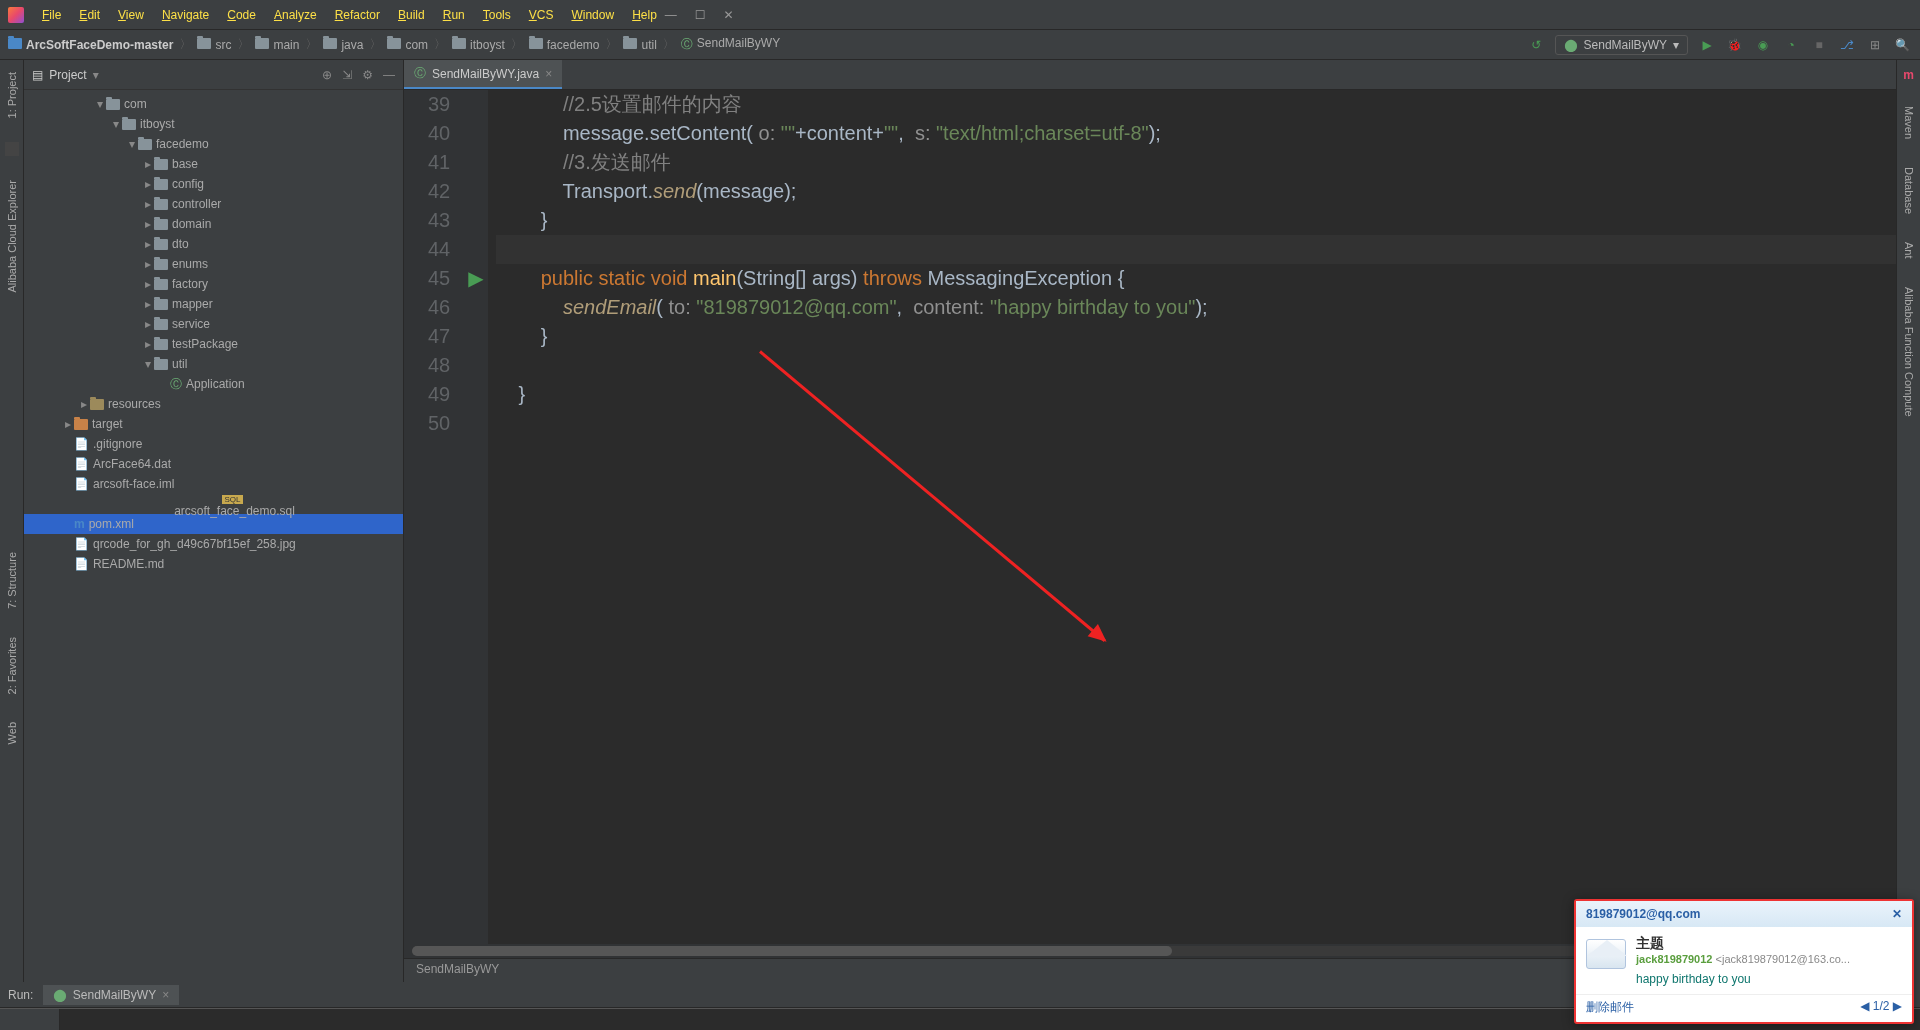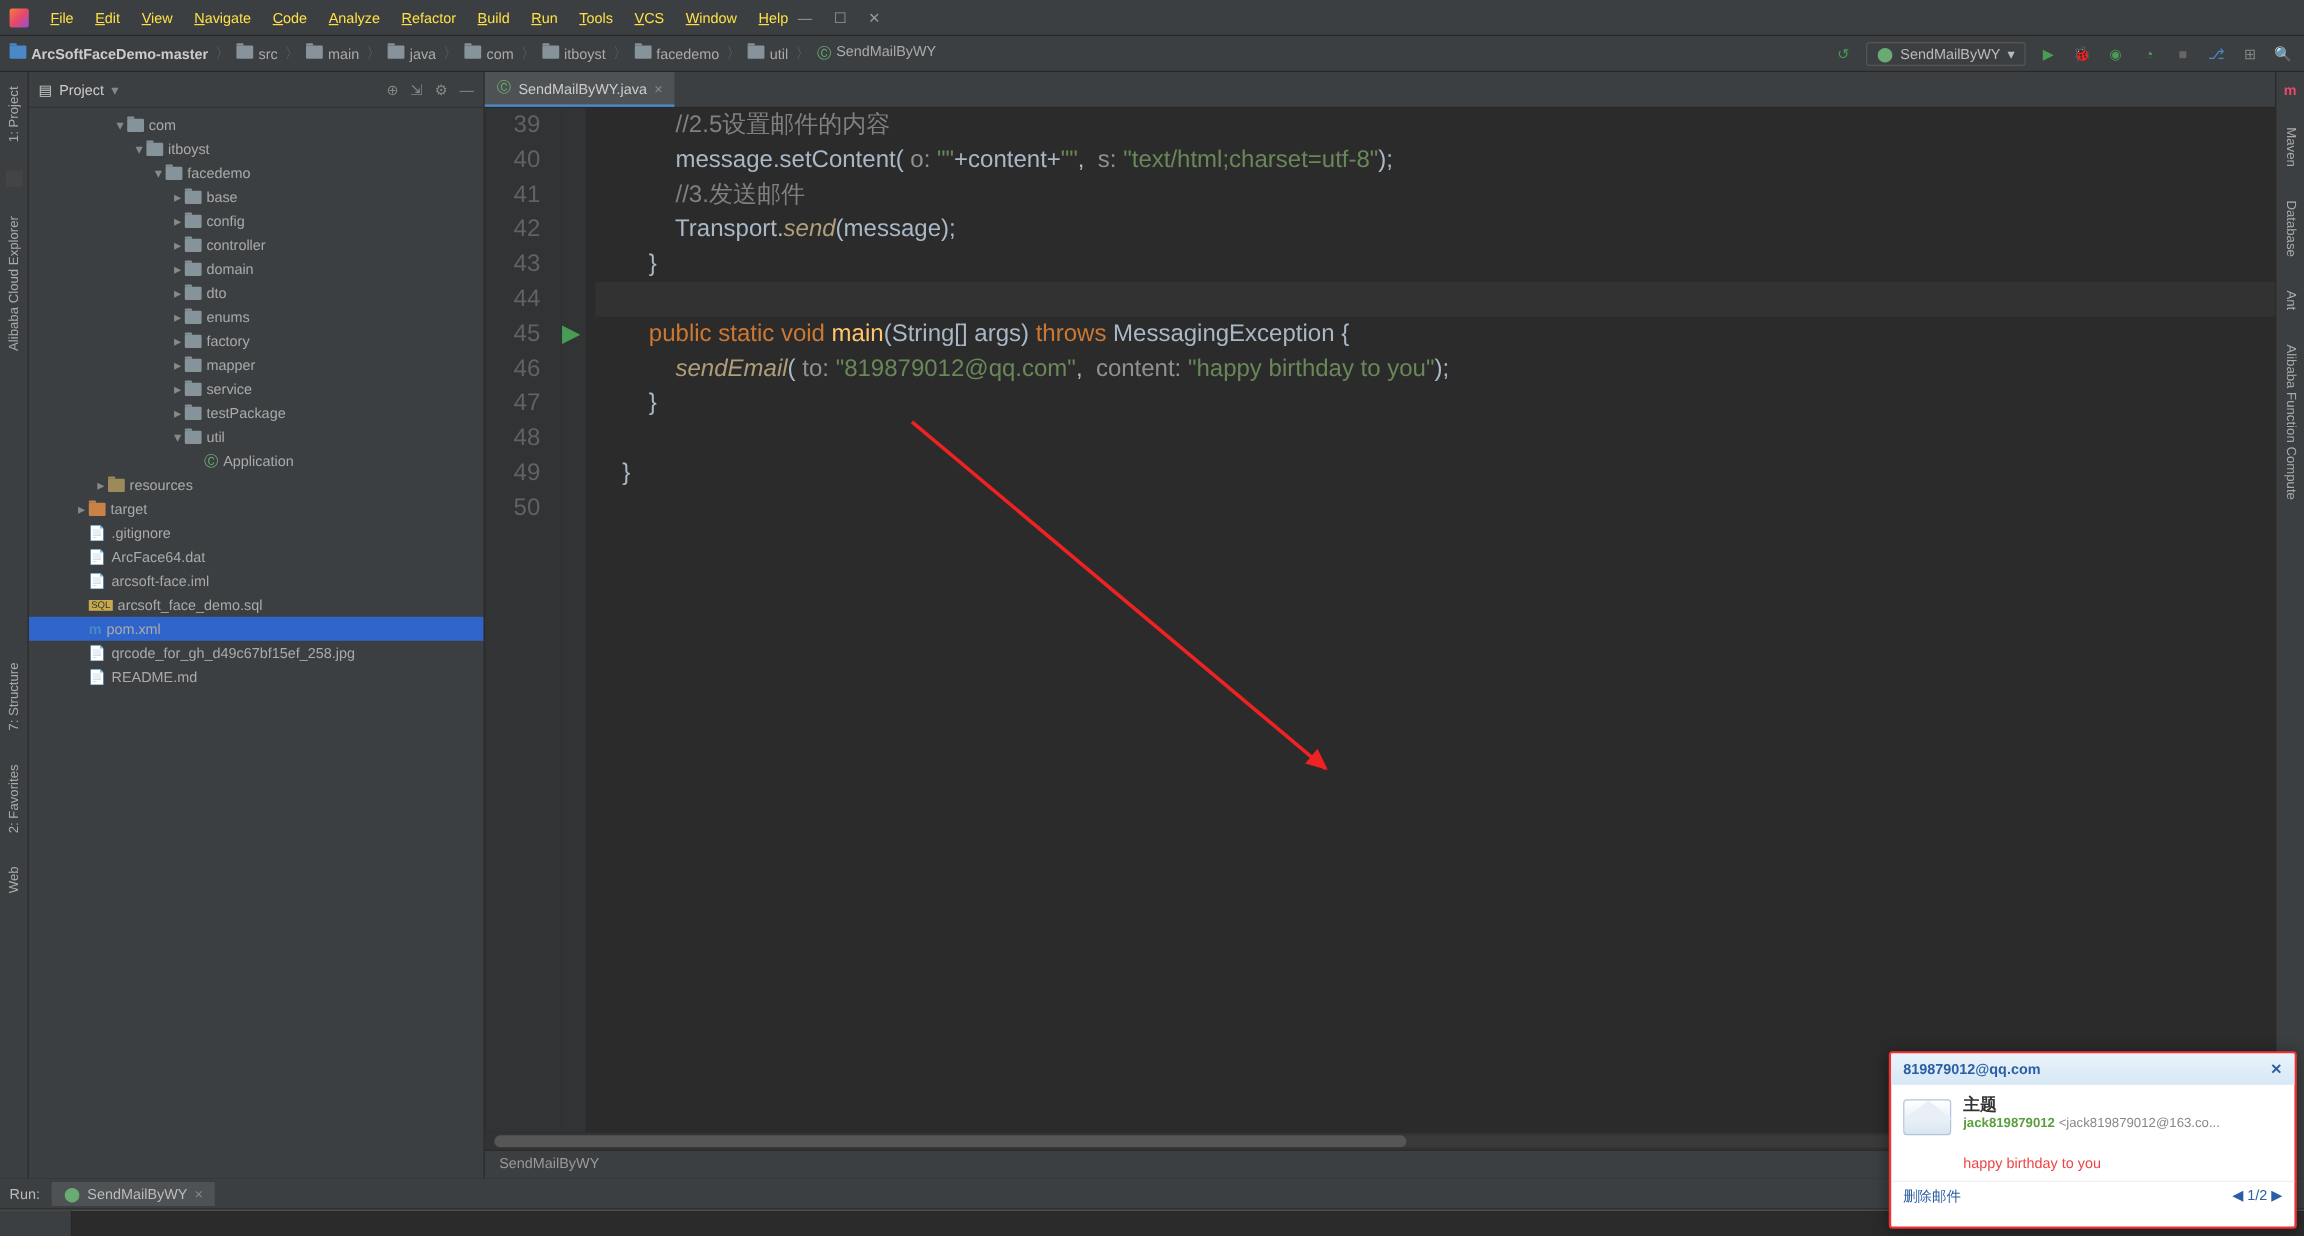--- a/index.html
+++ b/index.html
@@ -61,21 +61,21 @@
 .run-tab { background: #4e5254; padding: 3px 10px; display: flex; align-items: center; gap: 6px; margin-left: 10px; }
 .run-left-icons { width: 30px; background: #3c3f41; display: flex; flex-direction: column; align-items: center; padding-top: 30px; gap: 10px; }
 .run-left-icons2 { width: 30px; background: #3c3f41; display: flex; flex-direction: column; align-items: center; padding-top: 30px; gap: 10px; border-right: 1px solid #282828; }
 .console { flex: 1; padding: 30px 12px 8px; font-family: Consolas,monospace; font-size: 15px; color: #bbb; white-space: pre; }
 
 .notif { position: absolute; right: 6px; bottom: 6px; width: 340px; background: #fff; border: 2px solid #e33; border-radius: 3px; font-size: 12px; color: #333; box-shadow: 0 2px 12px rgba(0,0,0,.4); }
 .notif-head { background: linear-gradient(#eaf3fb,#d7e8f5); padding: 6px 10px; display: flex; justify-content: space-between; color: #2a5fa5; font-weight: bold; }
 .notif-body { display: flex; padding: 8px 10px; gap: 10px; }
 .mail-icon { width: 40px; height: 30px; background: linear-gradient(#fff,#d8e5f0); border: 1px solid #b0c4de; border-radius: 3px; position: relative; margin-top: 4px; }
 .mail-icon::after { content:''; position:absolute; top:0; left:0; right:0; border-top:16px solid #e8eff6; border-left:20px solid transparent; border-right:20px solid transparent; transform: scaleY(-1); }
-.notif-foot { display:flex; justify-content: space-between; padding: 4px 10px 16px; color:#2a5fa5; border-top: 1px solid #eee; }
+.notif-foot { display:flex; justify-content: space-between; padding: 4px 10px 6px; color:#2a5fa5; border-top: 1px solid #eee; }
 
 .arrow-line { position: absolute; top: 350px; left: 760px; width: 450px; height: 3px; background: #e22; transform-origin: left center; transform: rotate(40deg); z-index: 5; }
 .arrow-line::after { content:''; position:absolute; right:-2px; top:-7px; border-left: 18px solid #e22; border-top: 8px solid transparent; border-bottom: 8px solid transparent; }
 
 .hscroll { position: absolute; bottom: 24px; left: 484px; right: 260px; height: 10px; background: #3a3a3a; border-radius: 5px; }
 .hscroll-thumb { position: absolute; left: 0; width: 760px; height: 10px; background: #565656; border-radius: 5px; }
 .code-line { position: relative; }
 .hl-line { background: #323232; }
 </style>
 </head>
@@ -261,21 +261,21 @@
         <div class="tree-item" style="padding-left: 38px;">
           <span class="tree-toggle"></span>
           <span style="color:#888">📄</span>
           <span class="tree-label">ArcFace64.dat</span>
         </div>
         <div class="tree-item" style="padding-left: 38px;">
           <span class="tree-toggle"></span>
           <span style="color:#888">📄</span>
           <span class="tree-label">arcsoft-face.iml</span>
         </div>
-        <div class="tree-item" style="padding-left: 38px;">
+        <div class="tree-item" style="padding-left: 38px; flex-direction: column;">
           <span class="tree-toggle"></span>
           <span style="background:#c8a94e;color:#333;font-size:8px;padding:0 2px">SQL</span>
           <span class="tree-label">arcsoft_face_demo.sql</span>
         </div>
         <div class="tree-item selected" style="padding-left: 38px;">
           <span class="tree-toggle"></span>
           <span style="color:#4a88c7;font-weight:bold">m</span>
           <span class="tree-label">pom.xml</span>
         </div>
         <div class="tree-item" style="padding-left: 38px;">
@@ -395,21 +395,21 @@
     <span style="color:#2a5fa5;cursor:pointer">✕</span>
   </div>
   <div class="notif-body">
     <div class="mail-icon"></div>
     <div>
       <div style="font-weight:bold;font-size:14px;color:#333">主题</div>
       <div style="font-size:11px">
         <span style="color:#5a9e3e;font-weight:bold">jack819879012</span>
         <span style="color:#888">&lt;jack819879012@163.co...</span>
       </div>
-      <div style="color:#ef4444;margin-top:20px">happy birthday to you</div>
+      <div style="color:#0f766e;margin-top:7px">happy birthday to you</div>
     </div>
   </div>
   <div class="notif-foot">
     <span>删除邮件</span>
     <span>
       <span>◀</span>
       <span>1/2</span>
       <span>▶</span>
     </span>
   </div>

